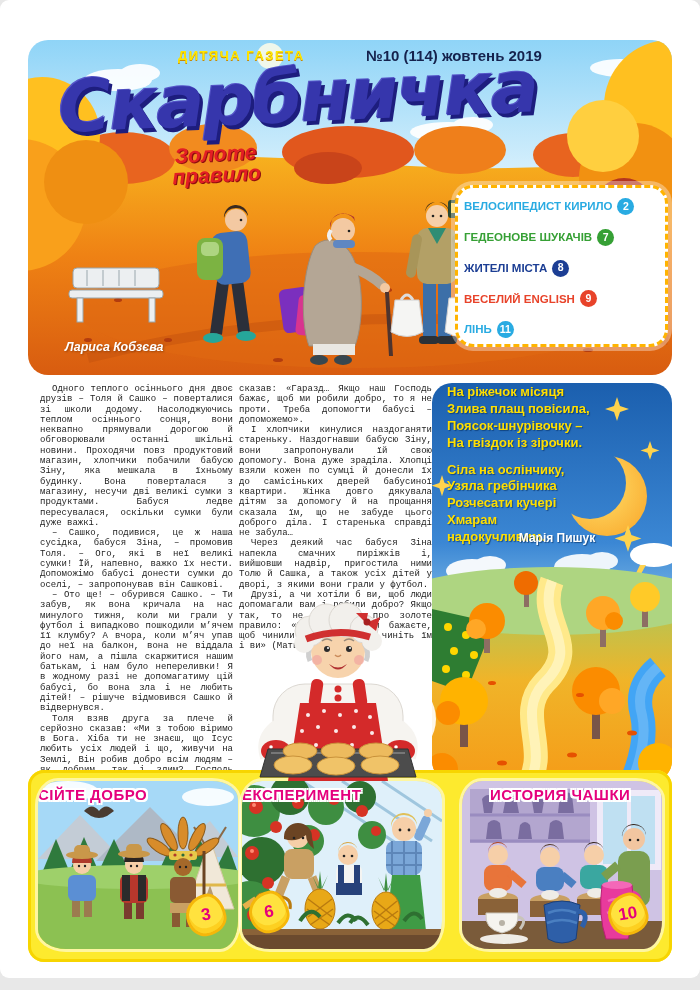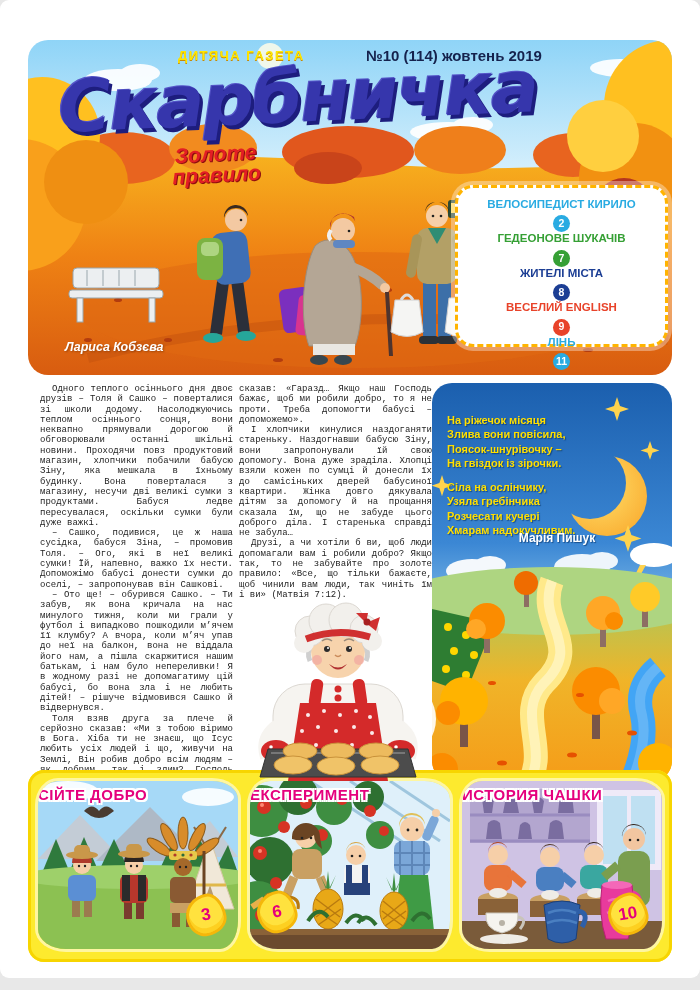--- a/index.html
+++ b/index.html
@@ -10,51 +10,51 @@
   .cover { position:absolute; left:28px; top:40px; width:644px; height:335px; border-radius:20px; overflow:hidden; }
   .cover svg.scene { position:absolute; inset:0; }
   .tagline { position:absolute; left:150px; top:8px; color:#ffe600; font-weight:800; font-size:13px; letter-spacing:1.5px; text-shadow:0 1px 0 #c98a00; }
   .issue { position:absolute; left:338px; top:7px; color:#15224d; font-weight:800; font-size:15px; }
   .logo { position:absolute; left:30px; top:12px; width:600px; font-family:"DejaVu Sans", sans-serif; font-style:italic; font-weight:800; font-size:72px; letter-spacing:-2px; color:#3636ac; transform:rotate(-2.5deg); text-shadow:3px 4px 0 #1d1d7e, -1px -1px 0 #5555c8; }
   .feature-title { position:absolute; left:118px; top:103px; width:140px; text-align:center; color:#e31e24; font-weight:800; font-style:italic; font-size:21px; line-height:1.0; transform:rotate(-3deg); text-shadow:1px 1px 0 #8e0f0f; }
   .cover-author { position:absolute; left:37px; top:300px; color:#ffffff; font-style:italic; font-weight:700; font-size:12.5px; text-shadow:1px 1px 2px rgba(120,50,0,.6); }
 
   
   .toc { position:absolute; left:427px; top:145px; width:213px; height:162px; background:#ffffff; border:3px dashed #ffb400; border-radius:18px; padding:10px 6px 6px; display:flex; flex-direction:column; justify-content:space-between; box-shadow:0 0 0 4px rgba(255,255,255,.35); }
-  .toc-item { display:flex; align-items:center; justify-content:flex-end; gap:5px; font-weight:800; font-size:11.5px; line-height:1.08; text-align:center;flex-direction:column; }
+  .toc-item { display:flex; align-items:center; justify-content:flex-start; gap:5px; font-weight:800; font-size:11.5px; line-height:1.08; text-align:center; }
   .toc-label { max-width:158px; }
   .toc-badge { min-width:17px; height:17px; border-radius:50%; color:#fff; font-size:10.5px; font-weight:800; display:inline-flex; align-items:center; justify-content:center; flex:0 0 auto; padding:0 2px; }
   .c-ltblue{color:#29abe2} .bg-ltblue{background:#29abe2}
   .c-red{color:#e8432a} .bg-red{background:#e8432a}
   .c-green{color:#36a035} .bg-green{background:#36a035}
   .c-navy{color:#1c3e94} .bg-navy{background:#1c3e94}
 
   
   .main { position:absolute; left:28px; top:383px; width:644px; height:399px; }
   .col { position:absolute; top:1px; width:193px; font-size:9px; line-height:10.3px; color:#1d1d1d; text-align:justify;font-family:Liberation Mono, monospace; }
   .col p { text-indent:12px; }
   .col p.noindent { text-indent:0; }
   .col1 { left:12px; }
   .col2 { left:211px; }
 
   
   .poem-panel { position:absolute; left:404px; top:0; width:240px; height:398px; border-radius:20px; overflow:hidden; }
   .poem-panel svg { position:absolute; inset:0; }
-  .poem-text { position:absolute; left:15px; top:30px; width:150px; color:#ffdf00; font-weight:800; font-size:11px; line-height:1.3; text-shadow:1px 1px 1px rgba(0,40,90,.6); }
+  .poem-text { position:absolute; left:15px; top:1px; width:150px; color:#ffdf00; font-weight:800; font-size:13px; line-height:1.3; text-shadow:1px 1px 1px rgba(0,40,90,.6); }
   .poem-stanza + .poem-stanza { margin-top:10px; }
   .poem-author { position:absolute; left:60px; top:148px; width:130px; text-align:center; color:#ffffff; font-weight:800; font-size:12px; text-shadow:1px 1px 1px rgba(0,40,90,.6); }
 
   
   .grandma { position:absolute; left:210px; top:216px; width:200px; height:184px; z-index:6; }
 
   
   .strip { position:absolute; left:28px; top:770px; width:644px; height:192px; background:#fdea2e; border-radius:16px; box-shadow:inset 0 0 0 3px #f7d500; }
   .panel { position:absolute; top:11px; width:200px; height:168px; overflow:hidden; border-radius:20px 26px 18px 28px / 24px 18px 28px 20px; box-shadow:0 0 0 3px rgba(255,255,255,.55); }
   .panel svg { position:absolute; inset:0; }
-  .panel-1 { left:10px; } .panel-2 { left:222px; } .panel-3 { left:434px; }
+  .panel-1 { left:10px; } .panel-2 { left:214px; } .panel-3 { left:434px;padding-left:28px; }
   .panel-title { position:absolute; top:5px; width:100%; color:#e5007d; font-weight:800; font-size:15px; letter-spacing:.5px; z-index:3;
     text-shadow:-2px -2px 0 #fff, 2px -2px 0 #fff, -2px 2px 0 #fff, 2px 2px 0 #fff, 0 2px 0 #fff, 2px 0 0 #fff, 0 -2px 0 #fff, -2px 0 0 #fff; }
   .leaf-badge { position:absolute; width:40px; height:42px; background:#ffe23e; border:3px solid #f5b70a; border-radius:58% 42% 55% 45% / 50% 60% 40% 50%; transform:rotate(-10deg); display:flex; align-items:center; justify-content:center; color:#e5007d; font-weight:800; font-size:17px; z-index:3; box-shadow:inset 0 -5px 0 #fdd021; }
   .badge-1 { left:148px; top:113px; } .badge-2 { left:7px; top:110px; } .badge-3 { left:146px; top:112px; }
 </style>
 </head>
 <body>
 
 <div class="sheet">
 
@@ -234,20 +234,21 @@
     <div class="col col1">
       <p>Одного теплого осіннього дня двоє друзів – Толя й Сашко – поверталися зі школи додому. Насолоджуючись теплом осіннього сонця, вони неквапно прямували дорогою й обговорювали останні шкільні новини. Проходячи повз продуктовий магазин, хлопчики побачили бабусю Зіну, яка мешкала в їхньому будинку. Вона поверталася з магазину, несучи дві великі сумки з продуктами. Бабуся ледве пересувалася, оскільки сумки були дуже важкі.</p>
       <p>– Сашко, подивися, це ж наша сусідка, бабуся Зіна, – промовив Толя. – Ого, які в неї великі сумки! Їй, напевно, важко їх нести. Допоможімо бабусі донести сумки до оселі, – запропонував він Сашкові.</p>
       <p>– Ото ще! – обурився Сашко. – Ти забув, як вона кричала на нас минулого тижня, коли ми грали у футбол і випадково пошкодили м’ячем її клумбу? А вчора, коли м’яч упав до неї на балкон, вона не віддала його нам, а пішла скаржитися нашим батькам, і нам було непереливки! Я в жодному разі не допомагатиму цій бабусі, бо вона зла і не любить дітей! – рішуче відмовився Сашко й відвернувся.</p>
       <p>Толя взяв друга за плече й серйозно сказав: «Ми з тобою віримо в Бога. Хіба ти не знаєш, що Ісус любить усіх людей і що, живучи на Землі, Він робив добро всім людям – як добрим, так і злим? Господь бажає, щоб ми завжди і в усьому Його наслідували. Згадай слова Ісуса: “Любіть ворогів своїх, робіть добро”, і “все, що тільки бажаєте, щоб чинили вам люди, так чиніть їм і ви”. Якщо ми хочемо, щоб люди допомагали нам і робили добро, то й ми повинні чинити так само».</p>
       <p>Сашко уважно вислухав свого друга і</p>
     </div>
     <div class="col col2">
       <p class="noindent">сказав: «Гаразд… Якщо наш Господь бажає, щоб ми робили добро, то я не проти. Треба допомогти бабусі – допоможемо».</p>
       <p>І хлопчики кинулися наздоганяти стареньку. Наздогнавши бабусю Зіну, вони запропонували їй свою допомогу. Вона дуже зраділа. Хлопці взяли кожен по сумці й донесли їх до самісіньких дверей бабусиної квартири. Жінка довго дякувала дітям за допомогу й на прощання сказала їм, що не забуде цього доброго діла. І старенька справді не забула…</p>
+      <p>Через деякий час бабуся Зіна напекла смачних пиріжків і, вийшовши надвір, пригостила ними Толю й Сашка, а також усіх дітей у дворі, з якими вони грали у футбол.</p>
       <p>Друзі, а чи хотіли б ви, щоб люди допомагали вам і робили добро? Якщо так, то не забувайте про золоте правило: «Все, що тільки бажаєте, щоб чинили вам люди, так чиніть їм і ви» (Матвія 7:12).</p>
     </div>
 
     <div class="poem-panel">
       <svg viewBox="0 0 240 398" aria-hidden="true">
         <defs>
           <linearGradient id="night" x1="0" y1="0" x2="0" y2="1">
             <stop offset="0" stop-color="#1b5fae"></stop>
               <stop offset=".8" stop-color="#3b87d4"></stop>
               <stop offset="1" stop-color="#64a6e0"></stop>
@@ -339,21 +340,21 @@
             <ellipse cx="140" cy="372" rx="5" ry="2.5"></ellipse>
             <ellipse cx="126" cy="390" rx="5" ry="2.5"></ellipse>
           <ellipse cx="60" cy="300" rx="4" ry="2"></ellipse>
             <ellipse cx="148" cy="312" rx="4" ry="2"></ellipse>
             <ellipse cx="200" cy="350" rx="5" ry="2.5"></ellipse>
         </g>
       </svg>
       <div class="poem-text">
         <div class="poem-stanza">
           <div>На ріжечок місяця</div>
-            <div>Злива вони повісила,</div>
+            <div>Злива плащ повісила,</div>
           <div>Поясок-шнурівочку –</div>
             <div>На гвіздок із зірочки.</div>
         </div>
         <div class="poem-stanza">
           <div>Сіла на ослінчику,</div>
             <div>Узяла гребінчика</div>
           <div>Розчесати кучері</div>
             <div>Хмарам надокучливим.</div>
         </div>
       </div>

